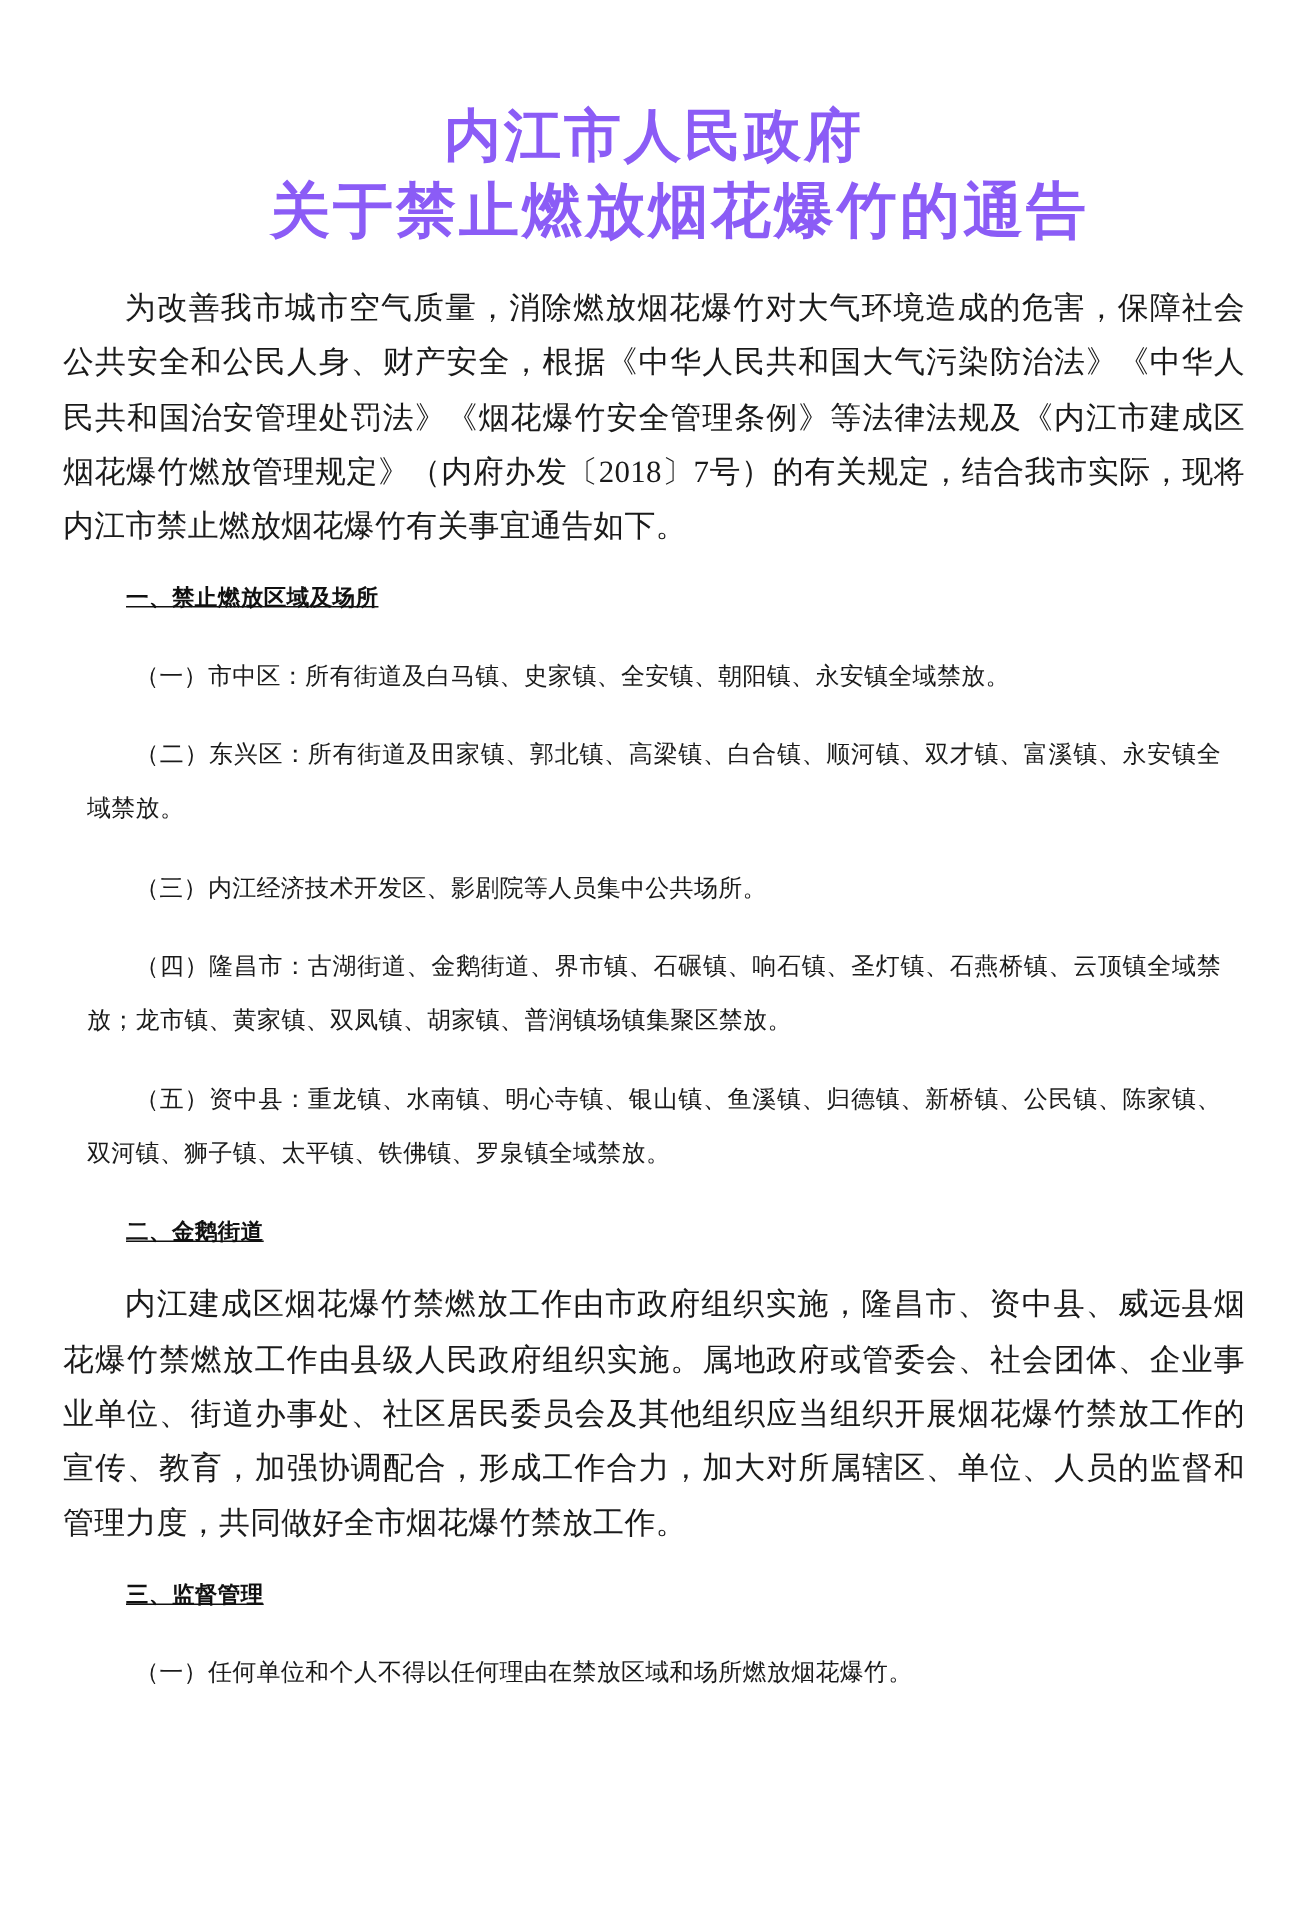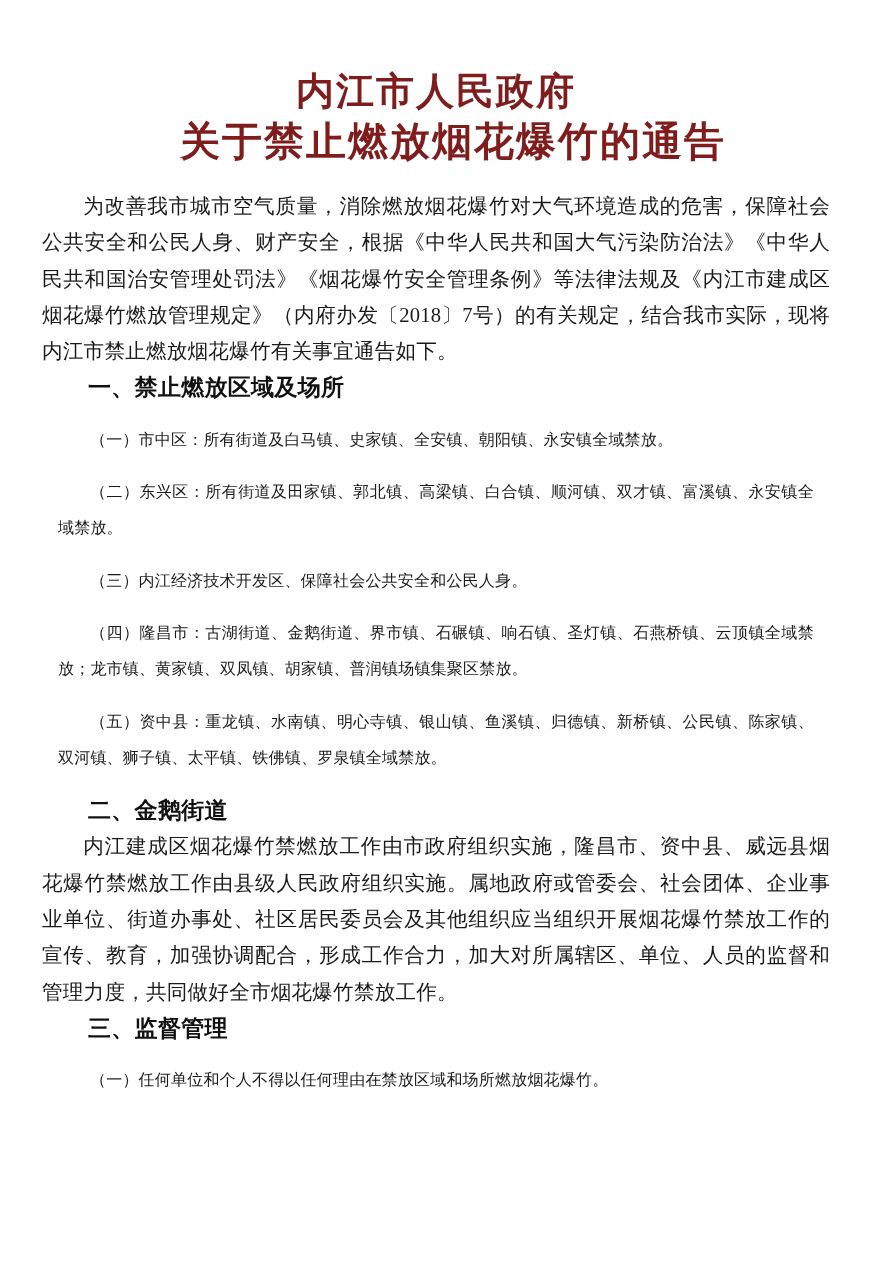--- a/index.html
+++ b/index.html
@@ -17,21 +17,21 @@
     font-family: "Liberation Serif", "DejaVu Serif", serif;
     color: #1a1a1a;
   }
 
   
   .doc-title {
     padding-top: 68px;
     text-align: center;
     font-family: "Liberation Sans", "DejaVu Sans", sans-serif;
     font-weight: bold;
-    color: #7f1d1d;
+    color: #8b5cf6;
     letter-spacing: 2px;
   }
   .doc-title .title-line-1 {
     display: block;
     font-size: 38px;
     line-height: 46px;
   }
   .doc-title .title-line-2 {
     display: block;
     font-size: 40px;
@@ -68,48 +68,49 @@
     font-size: 16px;
     line-height: 36.3px;
     text-align: justify;
     text-justify: inter-ideograph;
     text-indent: 2em;
     letter-spacing: 0.2px;
     word-break: break-all;
   }
 
   h2.section-heading {
-    margin: 0;
+    margin: 12px;
     font-family: "Liberation Sans", "DejaVu Sans", sans-serif;
     font-weight: bold;
-    font-size: 23px;
+    font-size: 15px;
     line-height: 36.3px;
     text-indent: 2em;
     letter-spacing: 0.3px;
     color: #111111;
+    text-decoration: underline;
   }
 </style>
 </head>
 <body>
 
 <div id="page">
 
   <div class="doc-title">
     <span class="title-line-1">内江市人民政府</span>
     <span class="title-line-2">关于禁止燃放烟花爆竹的通告</span>
   </div>
 
   <div class="doc-body">
 
     <p class="para">为改善我市城市空气质量，消除燃放烟花爆竹对大气环境造成的危害，保障社会公共安全和公民人身、财产安全，根据《中华人民共和国大气污染防治法》《中华人民共和国治安管理处罚法》《烟花爆竹安全管理条例》等法律法规及《内江市建成区烟花爆竹燃放管理规定》（内府办发〔2018〕7号）的有关规定，结合我市实际，现将内江市禁止燃放烟花爆竹有关事宜通告如下。</p>
 
     <h2 class="section-heading">一、禁止燃放区域及场所</h2>
     <p class="item">（一）市中区：所有街道及白马镇、史家镇、全安镇、朝阳镇、永安镇全域禁放。</p>
     <p class="item">（二）东兴区：所有街道及田家镇、郭北镇、高梁镇、白合镇、顺河镇、双才镇、富溪镇、永安镇全域禁放。</p>
-    <p class="item">（三）内江经济技术开发区、保障社会公共安全和公民人身。</p>
+    <p class="item">（三）内江经济技术开发区、影剧院等人员集中公共场所。</p>
     <p class="item">（四）隆昌市：古湖街道、金鹅街道、界市镇、石碾镇、响石镇、圣灯镇、石燕桥镇、云顶镇全域禁放；龙市镇、黄家镇、双凤镇、胡家镇、普润镇场镇集聚区禁放。</p>
     <p class="item">（五）资中县：重龙镇、水南镇、明心寺镇、银山镇、鱼溪镇、归德镇、新桥镇、公民镇、陈家镇、双河镇、狮子镇、太平镇、铁佛镇、罗泉镇全域禁放。</p>
 
     <h2 class="section-heading">二、金鹅街道</h2>
     <p class="para">内江建成区烟花爆竹禁燃放工作由市政府组织实施，隆昌市、资中县、威远县烟花爆竹禁燃放工作由县级人民政府组织实施。属地政府或管委会、社会团体、企业事业单位、街道办事处、社区居民委员会及其他组织应当组织开展烟花爆竹禁放工作的宣传、教育，加强协调配合，形成工作合力，加大对所属辖区、单位、人员的监督和管理力度，共同做好全市烟花爆竹禁放工作。</p>
 
     <h2 class="section-heading">三、监督管理</h2>
     <p class="item">（一）任何单位和个人不得以任何理由在禁放区域和场所燃放烟花爆竹。</p>
 
   </div>

